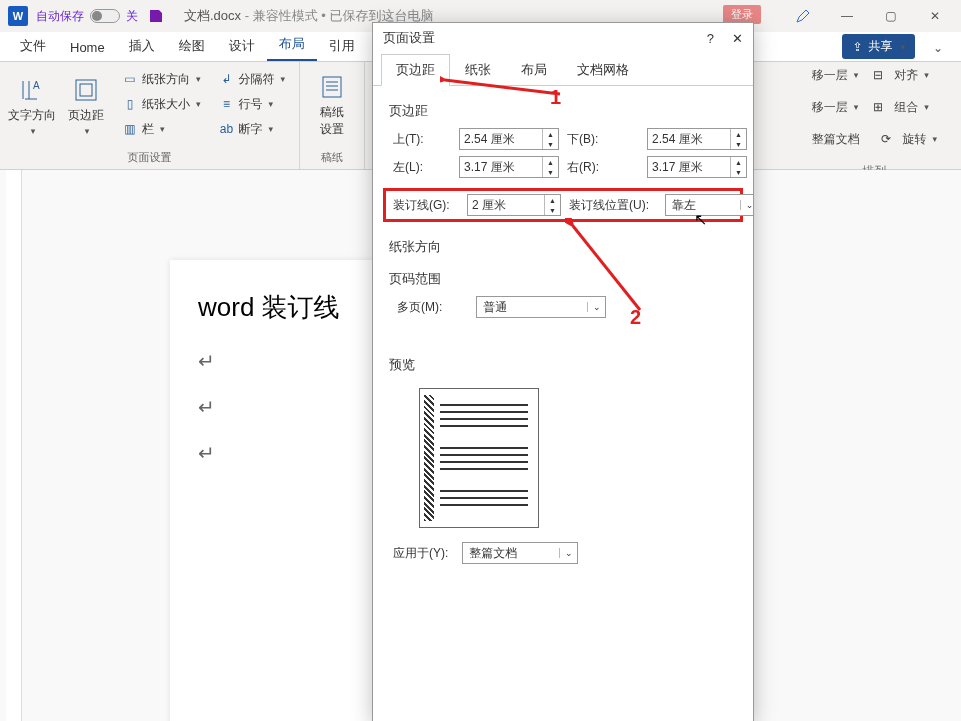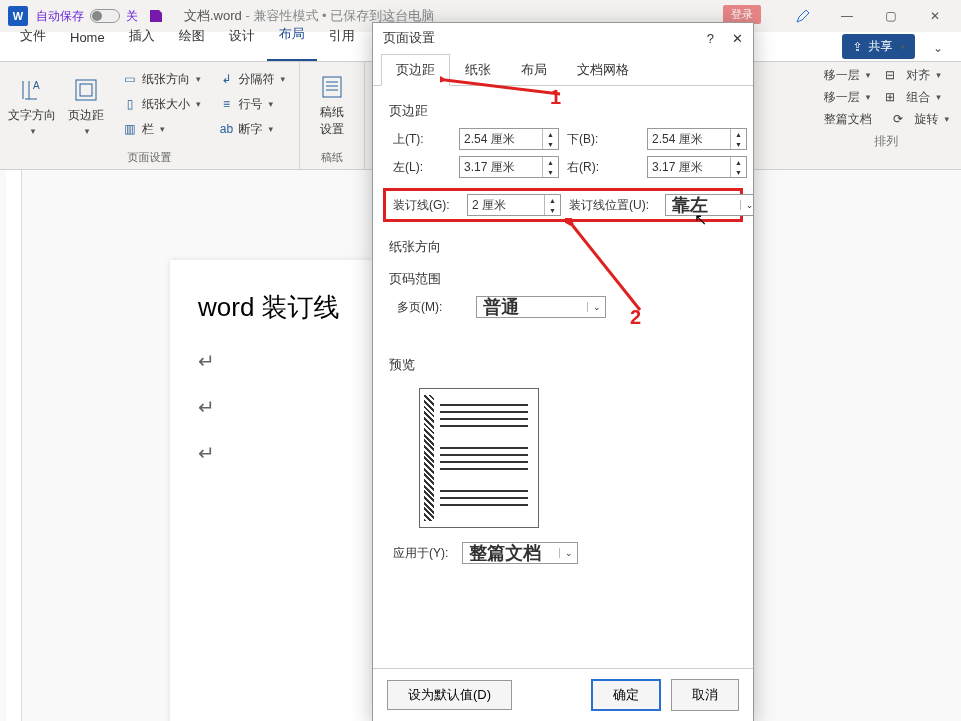--- a/index.html
+++ b/index.html
@@ -13,21 +13,21 @@
 .toggle::after { content: ""; position: absolute; width: 10px; height: 10px; border-radius: 50%; background: #888; top: 1px; left: 1px; }
 .save-icon { width: 20px; height: 20px; color: #7719aa; display: flex; align-items: center; justify-content: center; }
 .doc-title { font-size: 13px; color: #555; margin-left: 10px; }
 .doc-title .compat { color: #888; }
 .title-right { position: absolute; right: 6px; top: 0; display: flex; align-items: center; height: 32px; gap: 4px; }
 .title-btn { width: 40px; height: 28px; display: flex; align-items: center; justify-content: center; color: #555; }
 .login-badge { background: #e04040; color: #fff; font-size: 11px; padding: 2px 8px; border-radius: 2px; position: absolute; right: 200px; top: 5px; opacity: 0.6; }
 
 
 .menubar { height: 30px; background: #fff; display: flex; align-items: flex-end; padding: 0 8px; border-bottom: 1px solid #d0d0d0; position: relative; }
-.menu-item { padding: 6px 12px 16px; font-size: 13px; color: #333; }
+.menu-item { padding: 6px 12px 6px; font-size: 13px; color: #333; }
 .menu-item.active { border-bottom: 2px solid #205090; color: #205090; }
 .share-btn { position: absolute; right: 46px; top: 2px; background: #205090; color: #fff; padding: 4px 10px; border-radius: 3px; font-size: 12px; display: flex; align-items: center; gap: 6px; }
 .menu-caret { position: absolute; right: 12px; top: 6px; color: #555; padding: 3px 6px; }
 
 
 .ribbon { height: 108px; background: #f3f2f1; display: flex; border-bottom: 1px solid #d0d0d0; }
 .rgroup { border-right: 1px solid #d6d6d6; padding: 4px 6px 2px; display: flex; flex-direction: column; justify-content: space-between; align-items: center; }
 .rgroup-body { display: flex; gap: 2px; align-items: flex-start; height: 82px; }
 .rgroup-label { font-size: 11px; color: #666; padding-bottom: 2px; }
 .big-btn { display: flex; flex-direction: column; align-items: center; justify-content: center; width: 52px; height: 78px; gap: 2px; font-size: 12px; color: #333; }
@@ -53,21 +53,21 @@
 .dlg-tab.sel { border: 1px solid #ccc; border-bottom-color: #fff; background: #fff; }
 .dlg-body { flex: 1; padding: 10px 16px; overflow: hidden; display: flex; flex-direction: column; gap: 8px; }
 .section-label { font-size: 13px; color: #333; margin-top: 6px; }
 .field-grid { display: grid; grid-template-columns: 58px 100px 72px 100px; gap: 6px 8px; align-items: center; margin-left: 4px; }
 .field-grid label { font-size: 12px; color: #333; }
 .spin { display: flex; border: 1px solid #999; height: 22px; background: #fff; }
 .spin .val { flex: 1; padding: 2px 4px; font-size: 12px; display: flex; align-items: center; }
 .spin .arrows { width: 16px; display: flex; flex-direction: column; border-left: 1px solid #bbb; }
 .spin .arrows span { flex: 1; display: flex; align-items: center; justify-content: center; font-size: 7px; color: #333; }
 .combo { display: flex; border: 1px solid #999; height: 22px; background: #fff; align-items: center; }
-.combo .val { flex: 1; padding: 6px 6px; font-size: 18px; font-weight: bold; }
+.combo .val { flex: 1; padding: 6px 6px; font-size: 12px; }
 .combo .dd { width: 18px; border-left: 1px solid #bbb; display: flex; align-items: center; justify-content: center; font-size: 9px; color: #333; }
 .highlight-row { border: 3px solid #e02020; padding: 3px; margin: 2px -6px; }
 .highlight-row .field-grid { grid-template-columns: 66px 94px 88px 94px; }
 .orient { display: flex; gap: 12px; margin-left: 8px; margin-top: 4px; }
 .orient-btn { display: flex; flex-direction: column; align-items: center; gap: 4px; font-size: 12px; }
 .orient-box { width: 44px; height: 44px; border: 1px solid #999; display: flex; align-items: center; justify-content: center; background: #fff; }
 .orient-btn.sel .orient-box { border: 2px solid #2a6fd6; }
 .pages-row { display: flex; align-items: center; gap: 34px; margin-left: 8px; }
 .preview-box { width: 120px; height: 140px; border: 1px solid #666; margin: 6px 0 6px 30px; background: #fff; position: relative; padding: 10px 10px 10px 20px; }
 .preview-box .binding { position: absolute; left: 4px; top: 6px; bottom: 6px; width: 10px; background: repeating-linear-gradient(45deg, #333 0 2px, #fff 2px 4px); }
@@ -77,40 +77,40 @@
 .btn { border: 1px solid #999; background: #f5f5f5; padding: 5px 20px; font-size: 13px; }
 .btn.primary { border: 2px solid #2a6fd6; }
 .footer-right { display: flex; gap: 10px; }
 
 
 .arrow { position: absolute; z-index: 200; pointer-events: none; }
 .ann-num { position: absolute; color: #e02020; font-size: 20px; font-weight: bold; z-index: 201; }
 .cursor { position: absolute; z-index: 202; font-size: 16px; color: #000; }
 
 
-.obscured-right { position: absolute; right: 12px; top: 64px; display: flex; flex-direction: column; gap: 0; font-size: 12px; color: #444; }
+.obscured-right { position: absolute; right: 24px; top: 64px; display: flex; flex-direction: column; gap: 10px; font-size: 12px; color: #444; }
 .obs-row { display: flex; align-items: center; gap: 4px; height: 22px; }
 </style>
 </head>
 <body>
 
 <div class="titlebar">
   <div class="app-icon">W</div>
   <div class="autosave">
     <span>自动保存</span>
     <span class="toggle"></span>
     <span>关</span>
   </div>
   <div class="save-icon">
     <svg width="16" height="16" viewBox="0 0 16 16">
         <path fill="currentColor" d="M2 2h9l3 3v9H2z M4 4h6v3H4z M5 10h6v3H5z"></path>
       </svg>
   </div>
   <div class="doc-title">
-    <span>文档.word</span>
+    <span>文档.docx</span>
     <span class="compat"> - </span>
     <span class="compat">兼容性模式 • 已保存到这台电脑</span>
   </div>
   <div class="login-badge">登录</div>
   <div class="title-right">
     <div class="title-btn">
       <svg width="16" height="16" viewBox="0 0 16 16">
           <path stroke="#2a6fd6" fill="none" d="M2 14l2-5 7-7 3 3-7 7z"></path>
         </svg>
     </div>
@@ -334,27 +334,20 @@
     </div>
 
     <div class="apply-row">
       <label>应用于(Y):</label>
       <div class="combo" style="width:116px">
           <div class="val">整篇文档</div>
           <div class="dd">⌄</div>
         </div>
     </div>
   </div>
-  <div class="dlg-footer">
-    <button class="btn">设为默认值(D)</button>
-    <div class="footer-right">
-      <button class="btn primary">确定</button>
-      <button class="btn">取消</button>
-    </div>
-  </div>
 </div>
 
 <svg class="arrow" style="left:440px; top:72px;" width="130" height="30">
   <defs>
       <marker id="ah1" markerWidth="10" markerHeight="8" refX="1" refY="4" orient="auto">
         <polygon points="10 0, 0 4, 10 8" fill="#e02020"></polygon>
       </marker>
     </defs>
   <line x1="120" y1="22" x2="5" y2="8" stroke="#e02020" stroke-width="3" marker-end="url(#ah1)"></line>
 </svg>

